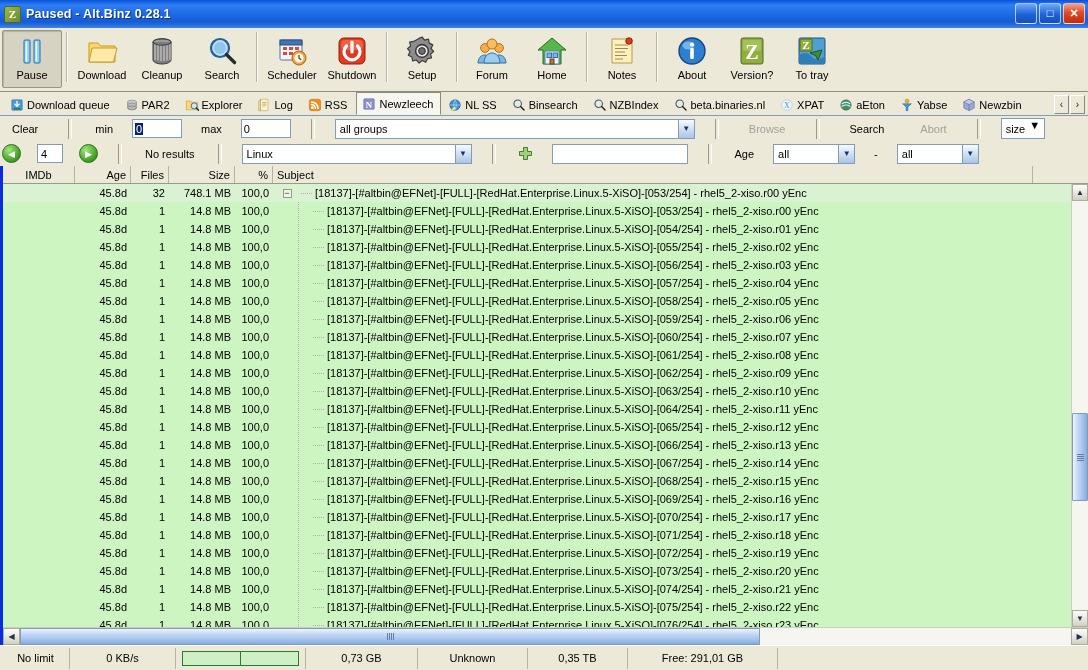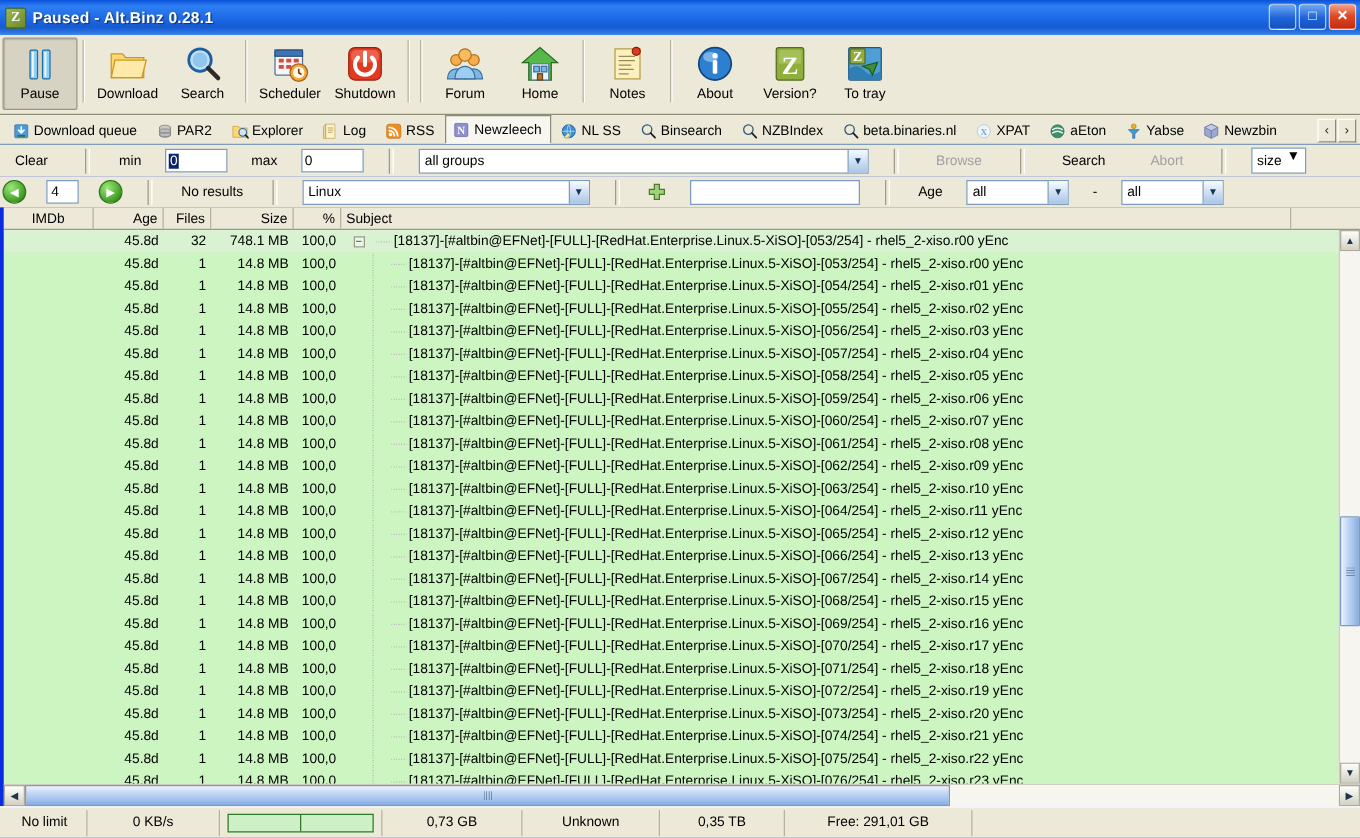--- a/index.html
+++ b/index.html
@@ -270,20 +270,31 @@
             <svg width="32" height="32" viewBox="0 0 32 32">
               <path d="M3 8h9l2.5 3H29v16H3z" fill="#ffd770" stroke="#c89a23"></path>
               <path d="M6 13h25l-3.5 14H3z" fill="#ffe9a8" stroke="#c89a23"></path>
             </svg>
           </span>
           <span class="lbl">Download</span>
         </div>
         <div class="tbtn">
           <span class="ico">
             <svg width="32" height="32" viewBox="0 0 32 32">
+              <ellipse cx="16" cy="7" rx="9" ry="3.2" fill="#9b9b9b" stroke="#4a4a4a"></ellipse>
+              <path d="M7 7v18c0 2 4 4 9 4s9-2 9-4V7" fill="#7d7d7d" stroke="#3b3b3b"></path>
+              <path d="M9 9v16M12 9.5v16M15 10v16M18 10v16M21 9.5v16M24 9v16" stroke="#cfcfcf" stroke-width="1.1" fill="none"></path>
+              <ellipse cx="16" cy="7" rx="9" ry="3.2" fill="none" stroke="#3b3b3b"></ellipse>
+            </svg>
+          </span>
+          <span class="lbl">Cleanup</span>
+        </div>
+        <div class="tbtn">
+          <span class="ico">
+            <svg width="32" height="32" viewBox="0 0 32 32">
               <circle cx="14" cy="13" r="9" fill="#bfe0f7" stroke="#1f5f9e" stroke-width="2.2"></circle>
               <circle cx="14" cy="13" r="6" fill="#7db9e8" opacity=".7"></circle>
               <path d="M20.5 19.5l8 8" stroke="#2b2b2b" stroke-width="3.4" stroke-linecap="round"></path>
             </svg>
           </span>
           <span class="lbl">Search</span>
         </div>
         <div class="tsep"></div>
         <div class="tbtn">
           <span class="ico">
@@ -309,20 +320,30 @@
             <svg width="32" height="32" viewBox="0 0 32 32">
               <rect x="3" y="3" width="26" height="26" rx="5" fill="#e03b22" stroke="#9b1d08"></rect>
               <rect x="5" y="5" width="22" height="10" rx="4" fill="#f4816a" opacity=".55"></rect>
               <path d="M16 7v10" stroke="#fff" stroke-width="3.2" stroke-linecap="round"></path>
               <path d="M10.5 11a8 8 0 1 0 11 0" stroke="#fff" stroke-width="3.2" fill="none" stroke-linecap="round"></path>
             </svg>
           </span>
           <span class="lbl">Shutdown</span>
         </div>
         <div class="tsep"></div>
+        <div class="tbtn">
+          <span class="ico">
+            <svg width="32" height="32" viewBox="0 0 32 32">
+              <path d="M16 2l2.6 3.1 3.9-1 .7 4 3.6 1.8-1.8 3.6 2.6 3-3.1 2.6 1 3.9-4 .7-1.8 3.6-3.6-1.8-3 2.6-2.6-3.1-3.9 1-.7-4-3.6-1.8 1.8-3.6-2.6-3 3.1-2.6-1-3.9 4-.7L13 3.4z" fill="#8d8d8d" stroke="#3c3c3c" stroke-width="1.2" stroke-linejoin="round"></path>
+              <circle cx="16" cy="16" r="6.4" fill="#e9e9e9" stroke="#3c3c3c" stroke-width="1.6"></circle>
+              <circle cx="16" cy="16" r="3.4" fill="#6f6f6f" stroke="#2d2d2d"></circle>
+            </svg>
+          </span>
+          <span class="lbl">Setup</span>
+        </div>
         <div class="tsep"></div>
         <div class="tbtn">
           <span class="ico">
             <svg width="32" height="32" viewBox="0 0 32 32">
               <circle cx="9" cy="13" r="4.4" fill="#f5ae4a" stroke="#b4701a"></circle>
               <path d="M2 28c0-5 3.2-8 7-8s7 3 7 8z" fill="#7cb8e6" stroke="#3c6e9c"></path>
               <circle cx="23" cy="13" r="4.4" fill="#f5ae4a" stroke="#b4701a"></circle>
               <path d="M16 28c0-5 3.2-8 7-8s7 3 7 8z" fill="#7cb8e6" stroke="#3c6e9c"></path>
               <circle cx="16" cy="9" r="5" fill="#f7bd60" stroke="#b4701a"></circle>
               <path d="M8 28c0-6 3.6-10 8-10s8 4 8 10z" fill="#9ccdf2" stroke="#3c6e9c"></path>

